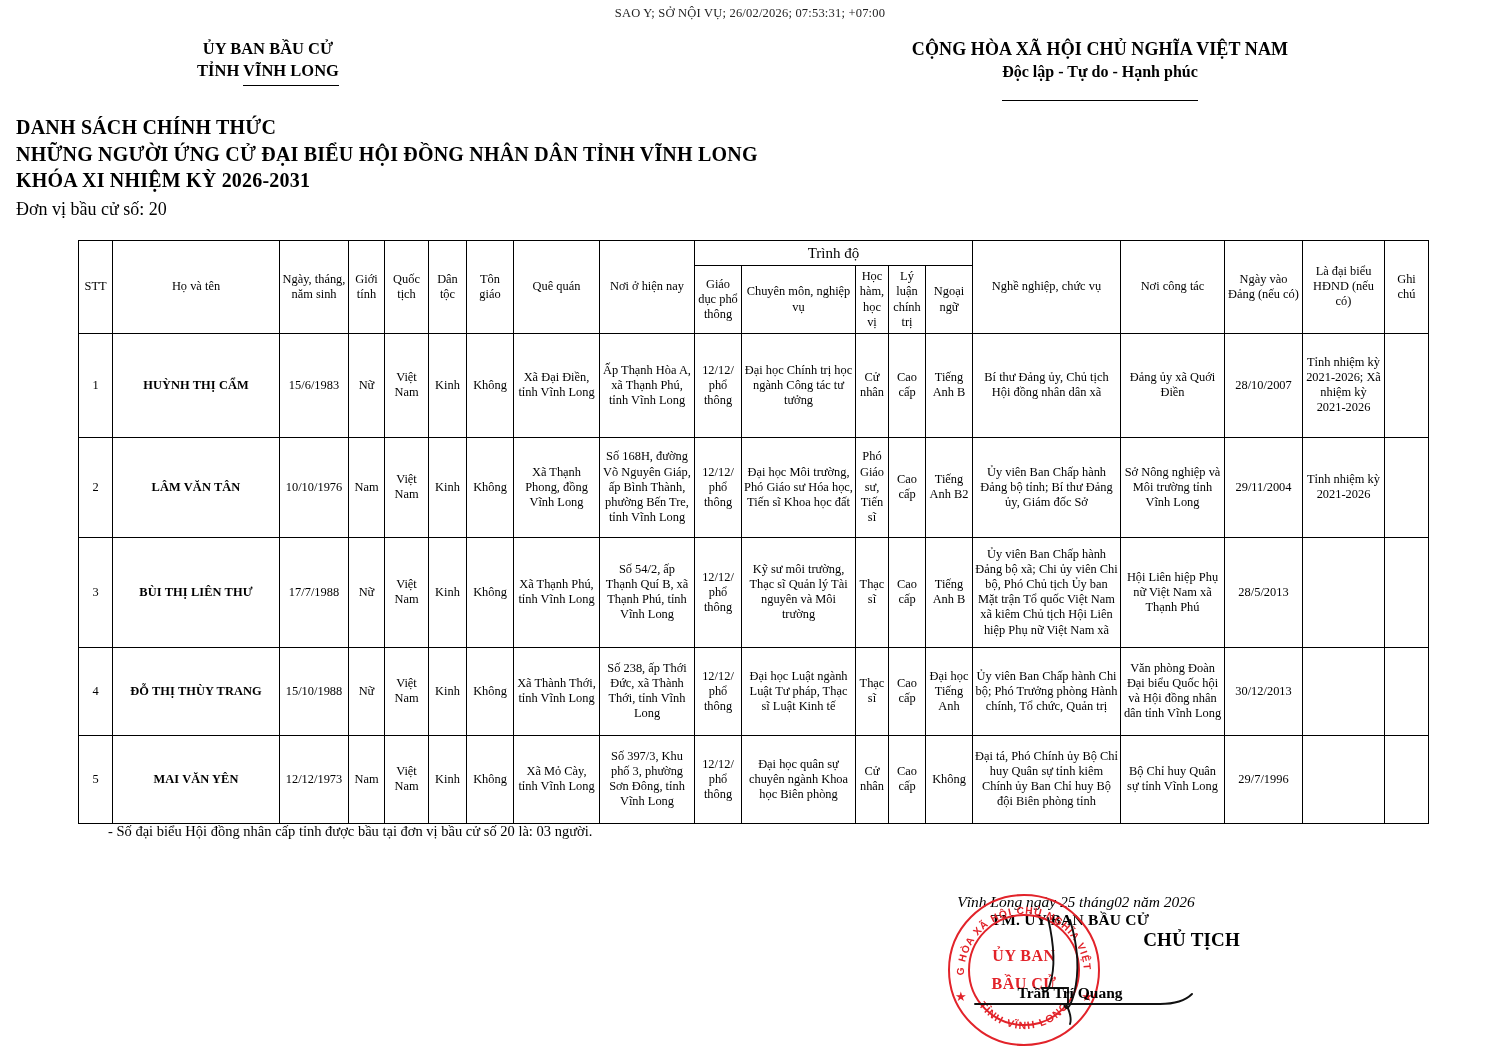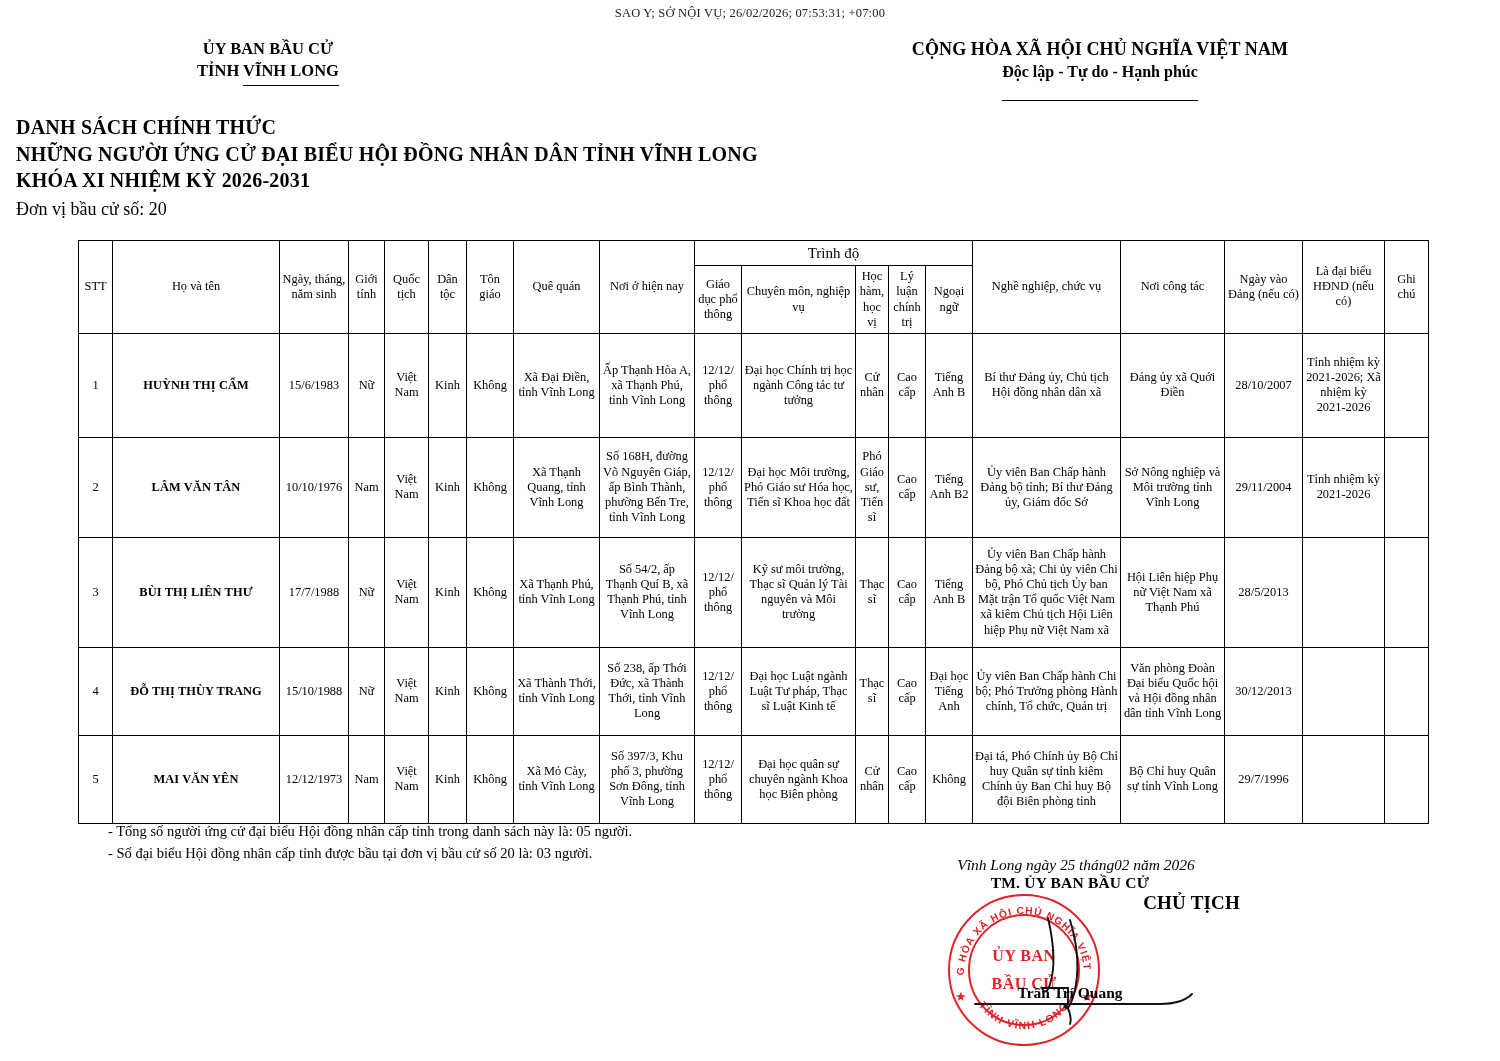--- a/index.html
+++ b/index.html
@@ -185,20 +185,21 @@
     left: 900px;
     width: 340px;
     text-align: center;
   }
   .sig-date {
     font-style: italic;
     font-size: 15.5px;
     white-space: nowrap;
     position: relative;
     left: 6px;
+    margin-top: 37px;
   }
   .sig-date .hand {
     font-family: "Liberation Serif", serif;
     font-style: italic;
     font-size: 15px;
   }
   .sig-tm {
     font-weight: bold;
     font-size: 15.5px;
     letter-spacing: 0.2px;
@@ -388,21 +389,21 @@
           <td></td>
         </tr>
         <tr class="r2">
           <td class="stt">2</td>
           <td class="name">LÂM VĂN TÂN</td>
           <td>10/10/1976</td>
           <td>Nam</td>
           <td>Việt Nam</td>
           <td>Kinh</td>
           <td>Không</td>
-          <td>Xã Thạnh Quang, tỉnh Vĩnh Long</td>
+          <td>Xã Thạnh Phong, đồng Vĩnh Long</td>
           <td>Số 168H, đường Võ Nguyên Giáp, ấp Bình Thành, phường Bến Tre, tỉnh Vĩnh Long</td>
           <td>12/12/ phổ thông</td>
           <td>Đại học Môi trường, Phó Giáo sư Hóa học, Tiến sĩ Khoa học đất</td>
           <td>Phó Giáo sư, Tiến sĩ</td>
           <td>Cao cấp</td>
           <td>Tiếng Anh B2</td>
           <td>Ủy viên Ban Chấp hành Đảng bộ tỉnh; Bí thư Đảng ủy, Giám đốc Sở</td>
           <td>Sở Nông nghiệp và Môi trường tỉnh Vĩnh Long</td>
           <td>29/11/2004</td>
           <td>Tỉnh nhiệm kỳ 2021-2026</td>
@@ -469,21 +470,20 @@
           <td>Bộ Chỉ huy Quân sự tỉnh Vĩnh Long</td>
           <td>29/7/1996</td>
           <td></td>
           <td></td>
         </tr>
       </tbody>
     </table>
   </div>
 
   <div class="notes">
-    <div>- Tổng số người ứng cử đại biểu Hội đồng nhân cấp tỉnh trong danh sách này là: 05 người.</div>
     <div>- Số đại biểu Hội đồng nhân cấp tỉnh được bầu tại đơn vị bầu cử số 20 là: 03 người.</div>
   </div>
 
   <div class="sigblock">
     <div class="sig-date">
       <span>Vĩnh Long ngày</span>
       <span class="hand">25</span>
       <span>tháng</span><span class="hand">02</span>
       <span>năm</span>
       <span>2026</span>

